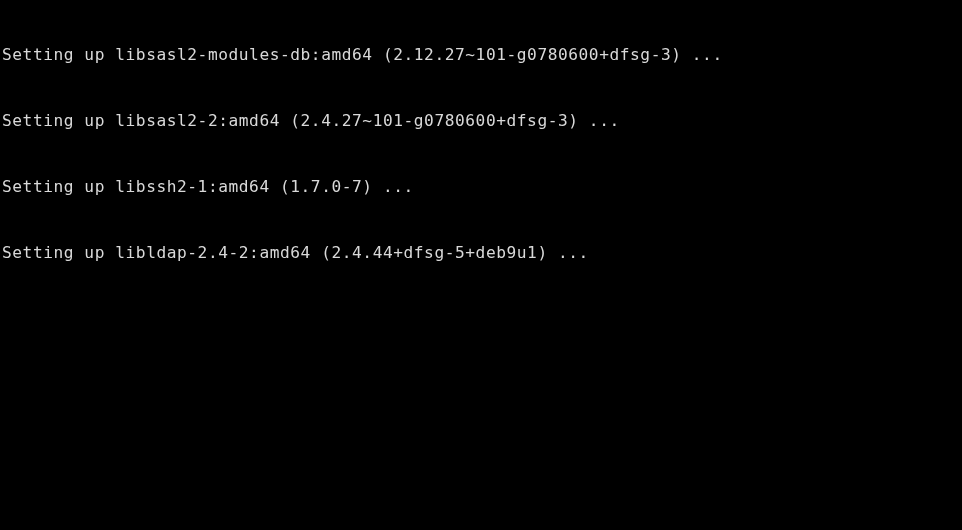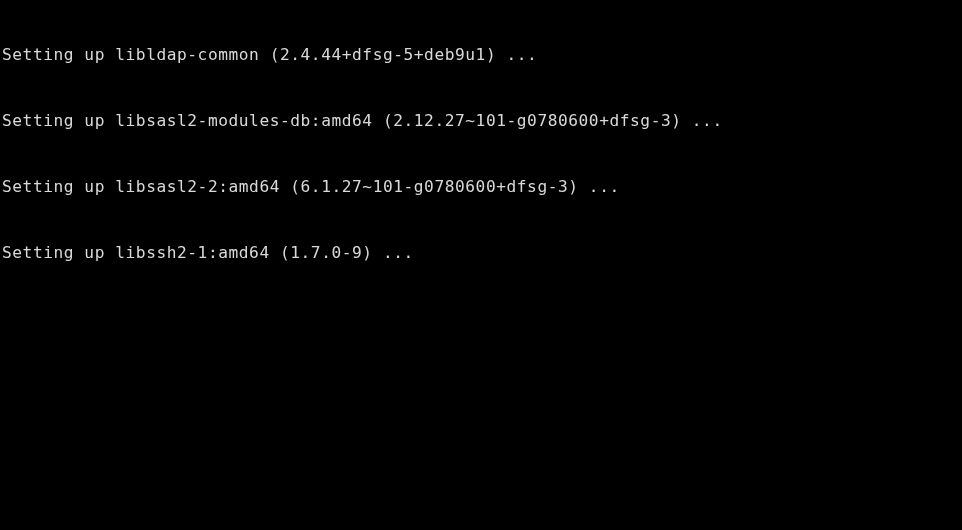--- a/index.html
+++ b/index.html
@@ -20,24 +20,24 @@
     letter-spacing: 0.55px;
   }
   .line {
     display: block;
   }
 </style>
 </head>
 <body>
 
 <div class="terminal">
-  <span class="line">Setting up libldap-common (2.4.44+dfsg-5+deb9u1) ...</span>
   <span class="line">Setting up libsasl2-modules-db:amd64 (2.12.27~101-g0780600+dfsg-3) ...</span>
-  <span class="line">Setting up libsasl2-2:amd64 (6.1.27~101-g0780600+dfsg-3) ...</span>
-  <span class="line">Setting up libssh2-1:amd64 (1.7.0-9) ...</span>
+  <span class="line">Setting up libsasl2-2:amd64 (2.4.27~101-g0780600+dfsg-3) ...</span>
+  <span class="line">Setting up libssh2-1:amd64 (1.7.0-7) ...</span>
+  <span class="line">Setting up libldap-2.4-2:amd64 (2.4.44+dfsg-5+deb9u1) ...</span>
   
   
   
   
   
   
   
 
   
 

